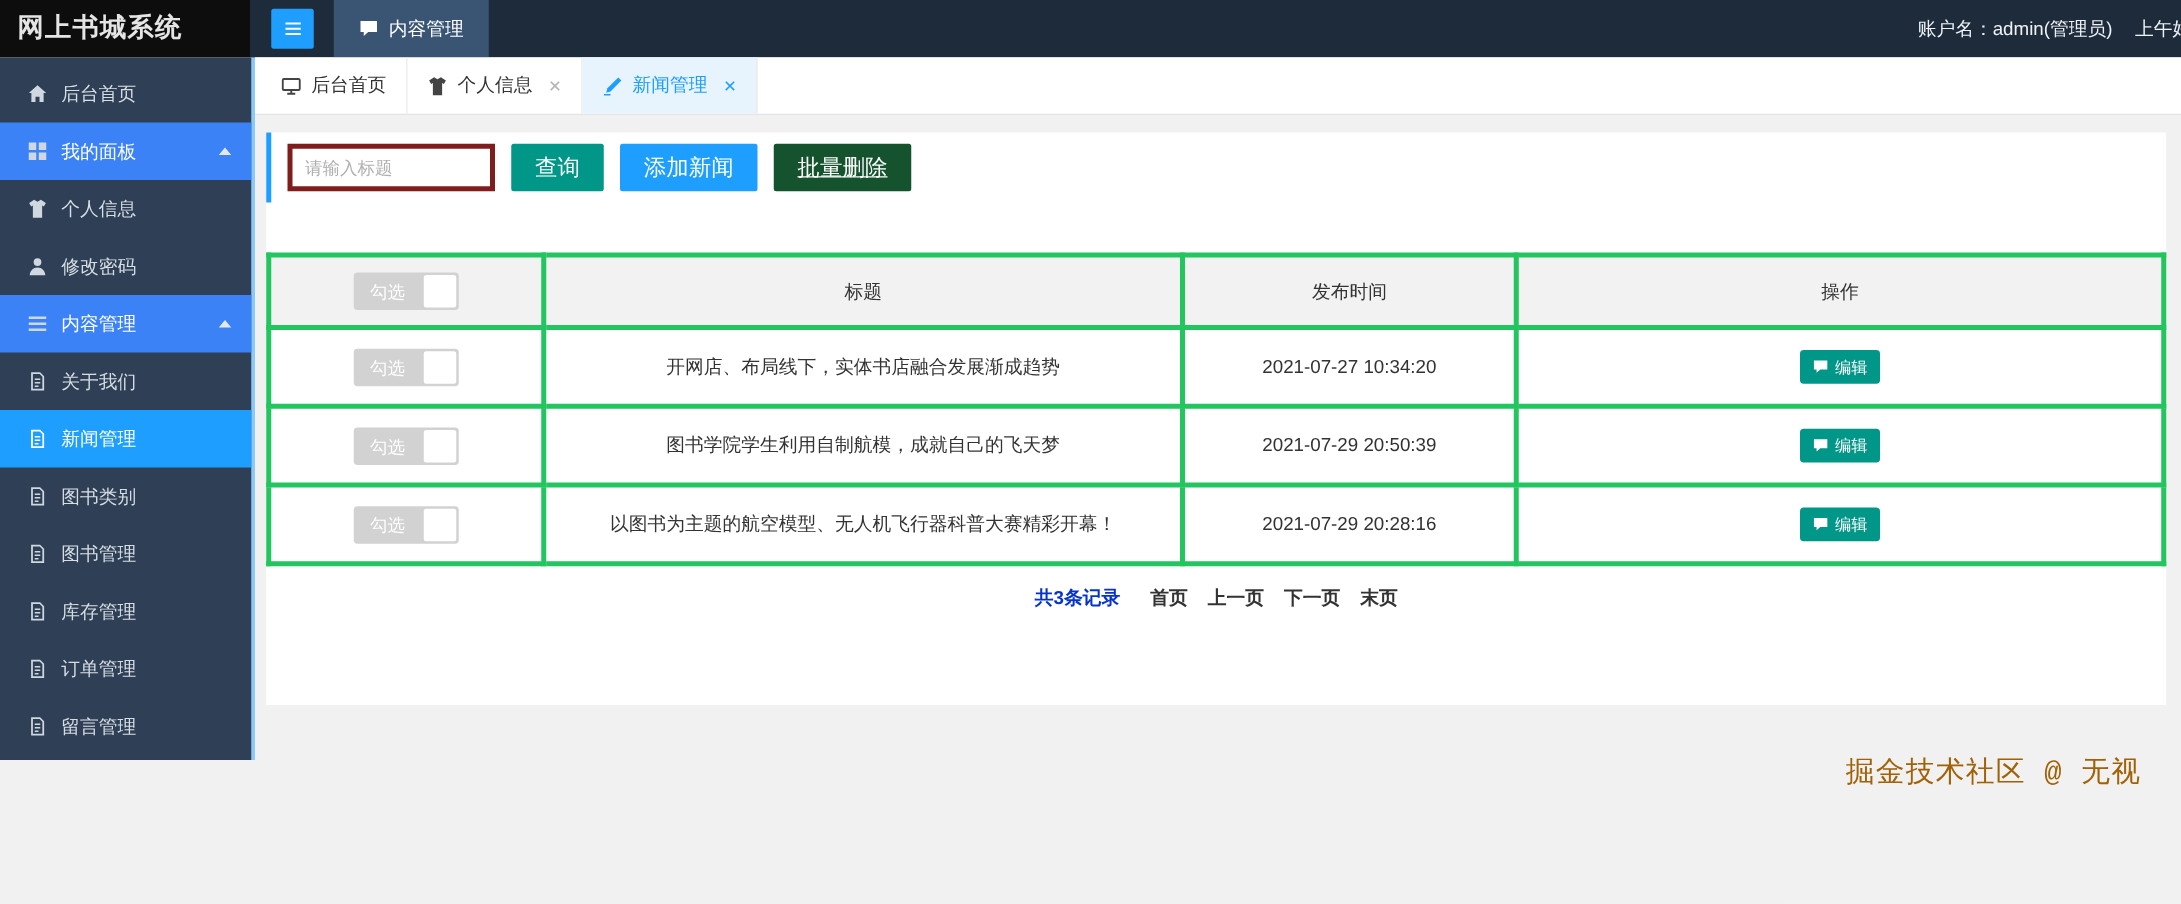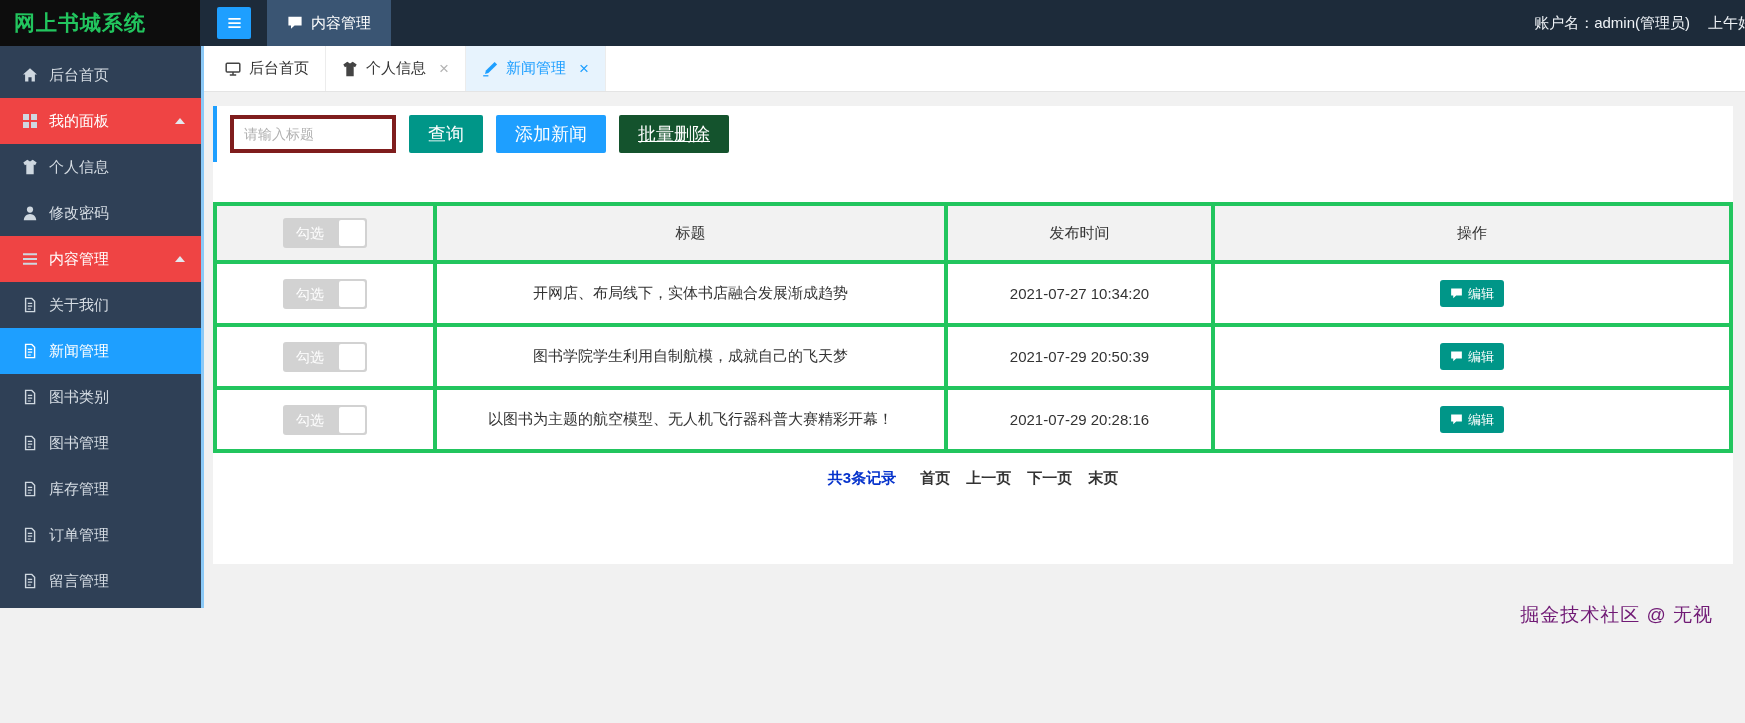--- a/index.html
+++ b/index.html
@@ -3,41 +3,41 @@
 <meta charset="utf-8">
 <style>
   * { margin:0; padding:0; box-sizing:border-box; }
   html,body { width:1745px; height:723px; overflow:hidden; background:#f1f1f1;
     font-family:"Liberation Sans","DejaVu Sans",sans-serif; }
   svg { display:block; width:100%; height:100%; fill:currentColor; }
   .ic { width:16px; height:16px; display:inline-block; flex:none; }
 
   
   .topbar { display:flex; height:46px; }
-  .logo { width:200px; flex:none; background:#0d0d0d; color:#22c55e; font-size:21px;
+  .logo { width:200px; flex:none; background:#0d0d0d; color:#e5e5e5; font-size:21px;
     font-weight:bold; line-height:46px; padding-left:14px; letter-spacing:1px; }
   .topnav { flex:1; background:#1d2b3a; display:flex; align-items:center; min-width:0; }
   .hamburger { width:34px; height:32px; background:#1E9FFF; border:none; border-radius:2px;
     margin-left:17px; display:flex; align-items:center; justify-content:center;
     cursor:pointer; color:#fff; }
   .hamburger .ic { width:15px; height:14px; }
   .top-menu-item { height:46px; margin-left:16px; padding:0 20px; background:#3a5573;
     color:#fff; display:flex; align-items:center; gap:8px; font-size:15px; cursor:pointer; }
   .account { margin-left:auto; margin-right:-8px; color:#eef2f6; font-size:15px;
     white-space:nowrap; display:flex; align-items:center; }
   .account .greet { margin-left:18px; }
 
   
   .layout { display:flex; height:562px; }
   .sidebar { width:204px; flex:none; background:#2f4056; border-right:3px solid #8bc9f7;
     padding-top:6px; }
   .side-item { height:46px; display:flex; align-items:center; gap:11px;
     padding:0 16px 0 22px; color:#d6dde4; font-size:15px; cursor:pointer; }
   .side-item .ic { color:#cfd8e0; }
-  .side-item.header { background:#ef4444; color:#fff; }
+  .side-item.header { background:#3b82f6; color:#fff; }
   .side-item.active { background:#1E9FFF; color:#fff; }
   .side-item.active .ic { color:#fff; }
   .chevron-up { margin-left:auto; width:0; height:0; border-left:5px solid transparent;
     border-right:5px solid transparent; border-bottom:6px solid #e3e8ee; }
 
   .content { flex:1; display:flex; flex-direction:column; background:#f1f1f1;
     position:relative; min-width:0; }
 
   
   .tabbar { height:46px; background:#fff; border-bottom:1px solid #e4e4e4; display:flex;
@@ -81,22 +81,22 @@
     color:#fff; border:none; border-radius:3px; padding:0 10px; height:27px;
     font-size:13px; cursor:pointer; font-family:Liberation Sans, sans-serif; }
   .btn-edit .ic { width:13px; height:13px; color:#fff; }
 
   
   .pagination { display:flex; justify-content:center; align-items:flex-start; gap:16px;
     padding-top:16px; font-size:15px; font-weight:bold; color:#333; }
   .pag-total { color:#0633cc; margin-right:8px; }
   .pag-link { cursor:pointer; }
 
-  .watermark { position:absolute; right:32px; top:556px; font-size:19px; color:#701a75;
-    letter-spacing:1px; }
+  .watermark { position:absolute; right:32px; top:556px; font-size:23px; color:#a16207;
+    letter-spacing:1px;font-family:Liberation Mono, monospace; }
 </style>
 </head>
 <body>
 
 <header class="topbar">
   <div class="logo">网上书城系统</div>
   <div class="topnav">
     <button class="hamburger">
       <span class="ic">
         <svg viewBox="0 0 16 16">

